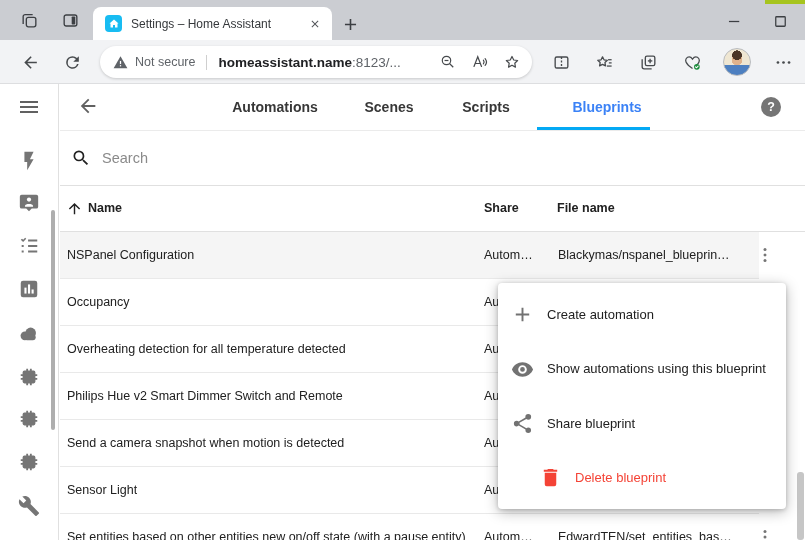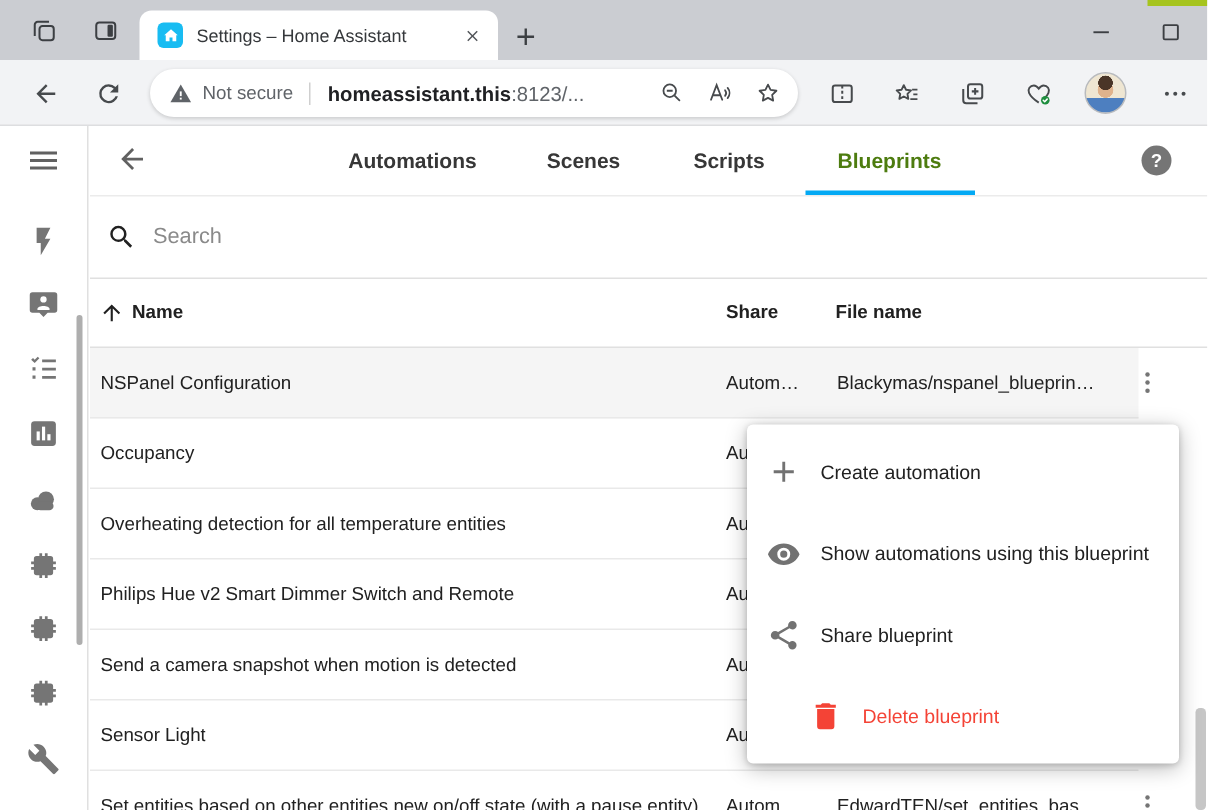--- a/index.html
+++ b/index.html
@@ -61,21 +61,21 @@
   .btn-hamburger { left:17px; top:11px; width:24px; height:24px; color:#616161; }
   .btn-hamburger svg { width:24px; height:24px; }
   .sb-scrollthumb { position:absolute; left:51px; top:126px; width:4px; height:220px; border-radius:2px; background:#aeaeae; }
 
   .main { position:absolute; left:60px; top:0; width:745px; height:456px; }
   .appheader { position:absolute; left:0; top:0; width:745px; height:47px; background:#fff; border-bottom:1px solid #ebebeb; }
   .btn-appback { position:absolute; left:16px; top:11px; width:24px; height:24px; border:none; background:transparent; color:#616161; padding:0; cursor:pointer; }
   .btn-appback svg { width:22px; height:22px; }
   .nav-tab { position:absolute; top:0; height:46px; line-height:46px; transform:translateX(-50%); font-size:14px; font-weight:bold; color:#373737; cursor:pointer; white-space:nowrap; }
   .nav-tab.t0 { left:215px; } .nav-tab.t1 { left:329px; } .nav-tab.t2 { left:426px; }
-  .nav-tab.t3 { left:533px; color:#4d7c0f;text-align:right; }
+  .nav-tab.t3 { left:547px; color:#3b82f6;text-align:right; }
   .tab-underline { position:absolute; left:477px; bottom:0; width:113px; height:3px; background:#03a9f4; }
   .btn-help { position:absolute; left:701px; top:13px; width:20px; height:20px; border:none; border-radius:50%; background:#757575; color:#fff; font-size:12.5px; font-weight:bold; display:flex; align-items:center; justify-content:center; padding:0; cursor:pointer; }
 
   .searchrow { position:absolute; left:0; top:47px; width:745px; height:55px; border-bottom:1px solid #e0e0e0; }
   .search-icon { position:absolute; left:11px; top:17px; width:20px; height:20px; color:#212121; }
   .search-icon svg { width:20px; height:20px; }
   .search-input { position:absolute; left:42px; top:12px; width:400px; height:30px; border:none; outline:none; font-size:14.5px; font-family:inherit; color:#212121; background:transparent; }
   .search-input::placeholder { color:#8a8a8a; }
 
   .thead { position:absolute; left:0; top:102px; width:745px; height:46px; border-bottom:1px solid #e0e0e0; font-size:12.5px; font-weight:bold; color:#212121; }
@@ -171,21 +171,21 @@
     <div class="addressbar">
       <button class="security-chip">
         <svg viewBox="0 0 24 24" fill="#5f6368">
             <path d="M1 21h22L12 2 1 21z"></path>
             <rect x="11" y="9.5" width="2" height="5" fill="#fff"></rect>
             <rect x="11" y="16.2" width="2" height="2" fill="#fff"></rect>
           </svg>
         <span class="security-label">Not secure</span>
       </button>
       <span class="addr-sep"></span>
-      <span class="url"><span class="host">homeassistant.this</span><span class="rest">:8123/...</span></span>
+      <span class="url"><span class="host">homeassistant.name</span><span class="rest">:8123/...</span></span>
       <span class="pill-spacer"></span>
       <button class="pill-btn">
         <svg viewBox="0 0 24 24" fill="none" stroke="currentColor" stroke-width="1.6">
             <circle cx="10" cy="10" r="5.6"></circle>
             <line x1="14.3" y1="14.3" x2="19" y2="19"></line>
             <line x1="7.4" y1="10" x2="12.6" y2="10"></line>
           </svg>
       </button>
       <button class="pill-btn">
         <svg viewBox="0 0 24 24" fill="none" stroke="currentColor" stroke-width="1.6">
@@ -352,21 +352,21 @@
           <span class="cell cell-name">Occupancy</span>
           <span class="cell cell-type">Autom…</span>
           <span class="cell cell-file"></span>
           <button class="kebab"><svg viewBox="0 0 24 24" fill="currentColor">
                 <circle cx="12" cy="5.5" r="1.8"></circle>
                 <circle cx="12" cy="12" r="1.8"></circle>
                 <circle cx="12" cy="18.5" r="1.8"></circle>
               </svg></button>
         </div>
         <div class="row">
-          <span class="cell cell-name">Overheating detection for all temperature entities</span>
+          <span class="cell cell-name">Overheating detection for all temperature detected</span>
           <span class="cell cell-type">Autom…</span>
           <span class="cell cell-file"></span>
           <button class="kebab"><svg viewBox="0 0 24 24" fill="currentColor">
                 <circle cx="12" cy="5.5" r="1.8"></circle>
                 <circle cx="12" cy="12" r="1.8"></circle>
                 <circle cx="12" cy="18.5" r="1.8"></circle>
               </svg></button>
         </div>
         <div class="row">
           <span class="cell cell-name">Philips Hue v2 Smart Dimmer Switch and Remote</span>

